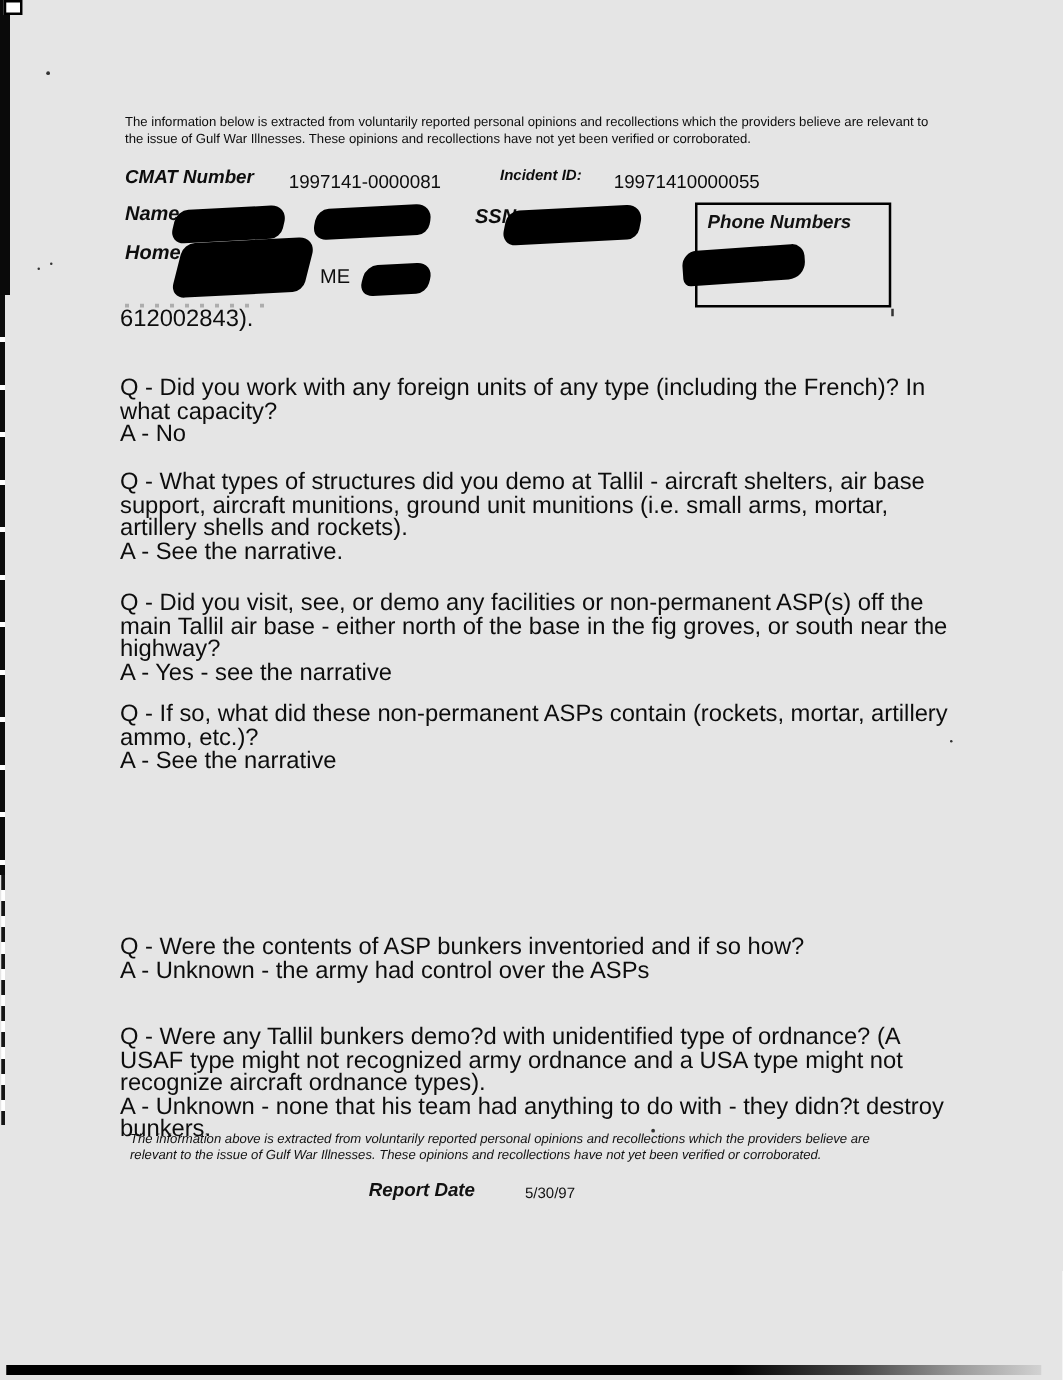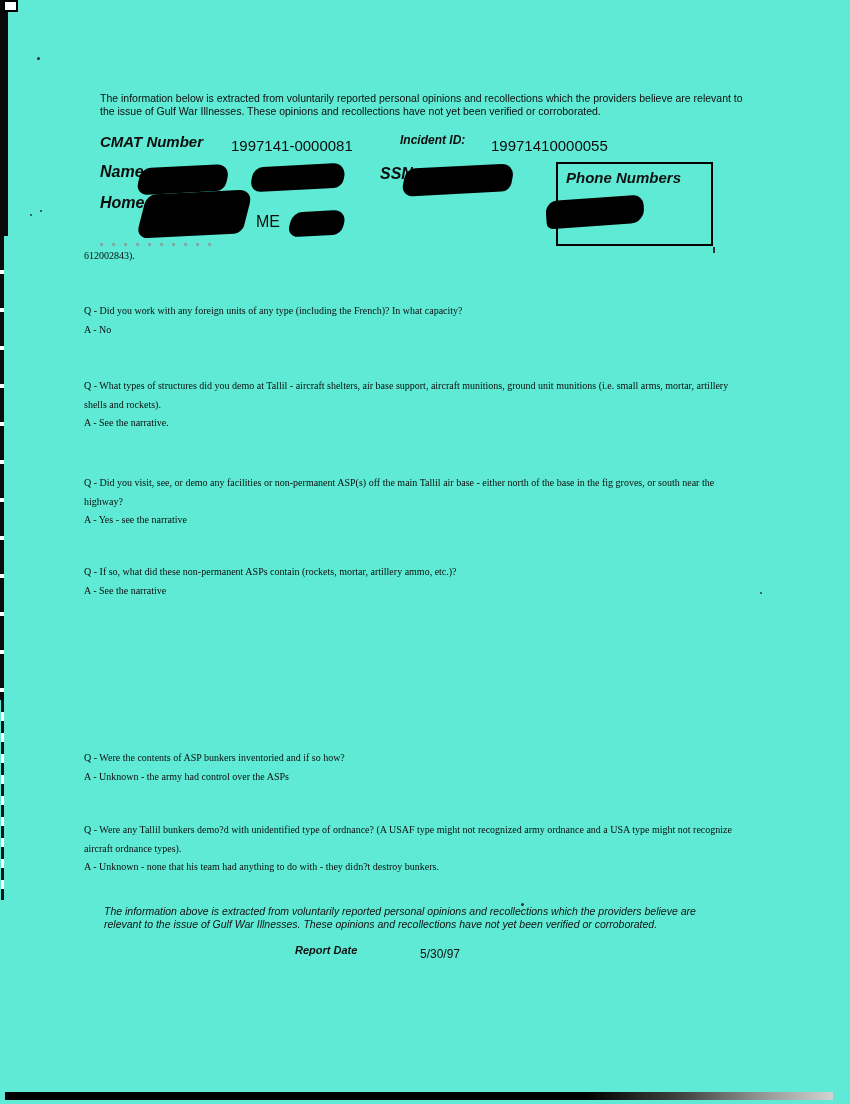--- a/index.html
+++ b/index.html
@@ -1,48 +1,48 @@
 <!DOCTYPE html>
 <html><head>
 <meta charset="utf-8">
 <style>
   html,body{margin:0;padding:0;background:#fff;}
-  #page{position:relative;width:850px;height:1104px;background:#5eead4;overflow:hidden;
+  #page{position:relative;width:850px;height:1104px;background:#e5e5e5;overflow:hidden;
         font-family:"Liberation Sans",sans-serif;color:#111;}
 
   
   .scanbar-left-a{position:absolute;left:0;top:0;width:8px;height:236px;background:#0a0a0a;}
   .scanbar-left-b{position:absolute;left:0;top:236px;width:4px;height:464px;
       background:repeating-linear-gradient(to bottom,#0c0c0c 0 34px,#fff 34px 38px);}
   .scanbar-left-c{position:absolute;left:1px;top:700px;width:3px;height:200px;
       background:repeating-linear-gradient(to bottom,#151515 0 12px,#fff 12px 21px);}
   .corner-notch{position:absolute;left:3px;top:0;width:11px;height:8px;background:#fff;border:2px solid #000;}
   .scanbar-bottom{position:absolute;left:5px;top:1092px;width:828px;height:8px;
       background:linear-gradient(to right,#000 0%,#000 70%,#444 82%,#9a9a9a 92%,#d2d2d2 100%);}
   .speck{position:absolute;width:3px;height:3px;background:#333;border-radius:50%;}
   .dotrow{position:absolute;left:100px;top:243px;width:120px;height:3px;
       background:repeating-linear-gradient(to right,#888 0 3px,transparent 3px 12px);opacity:.6;}
 
   
   .smalltext{position:absolute;left:100px;width:660px;font-size:10.5px;line-height:13px;color:#0d0d0d;}
   .label-bi{font-weight:bold;font-style:italic;font-size:16px;color:#0d0d0d;}
   .value{font-size:15px;color:#0d0d0d;}
-  .qa{position:absolute;left:84px;width:668px;font-size:10px;line-height:18.5px;color:#0d0d0d;font-family:Liberation Serif, serif;}
+  .qa{position:absolute;left:96px;width:668px;font-size:19px;line-height:18.5px;color:#0d0d0d;}
   .qa p{margin:0;}
 
   
   .blob{position:absolute;background:#000;border-radius:9px 14px 8px 12px;}
 
   
   .phonebox{position:absolute;left:556px;top:162px;width:153px;height:80px;border:2px solid #000;}
   .phonebox .pb-label{position:absolute;left:8px;top:5px;font-size:15px;font-weight:bold;font-style:italic;}
 
   .footer-disclaimer{position:absolute;left:104px;top:905px;width:625px;
       font-size:10.5px;line-height:13px;font-style:italic;font-weight:400;color:#111;}
-  .report-label{position:absolute;left:295px;top:944px;font-size:11px;font-weight:bold;font-style:italic;text-align:center;}
+  .report-label{position:absolute;left:295px;top:944px;font-size:15px;font-weight:bold;font-style:italic;text-align:center;}
   .report-value{position:absolute;left:420px;top:947px;font-size:12px;}
 </style>
 </head>
 <body>
 
 <div id="page">
 
   <div class="scanbar-left-a"></div>
   <div class="scanbar-left-b"></div>
   <div class="scanbar-left-c"></div>

